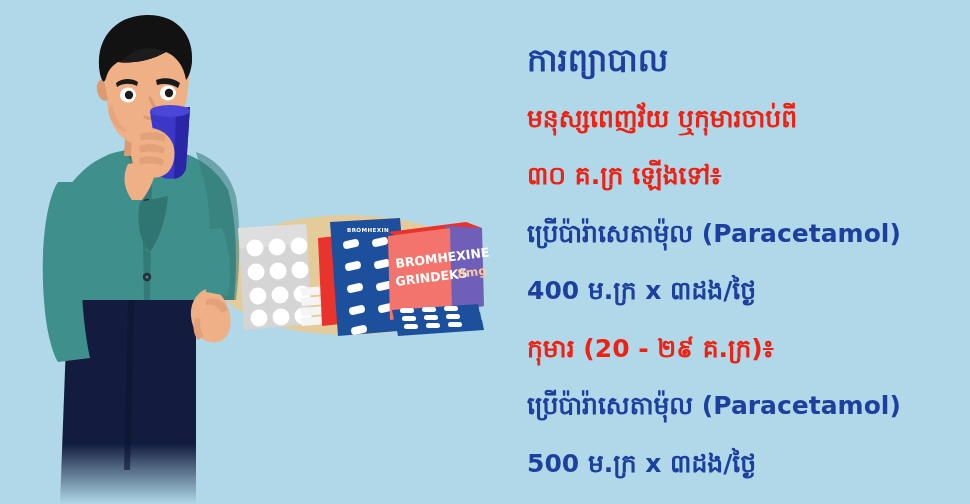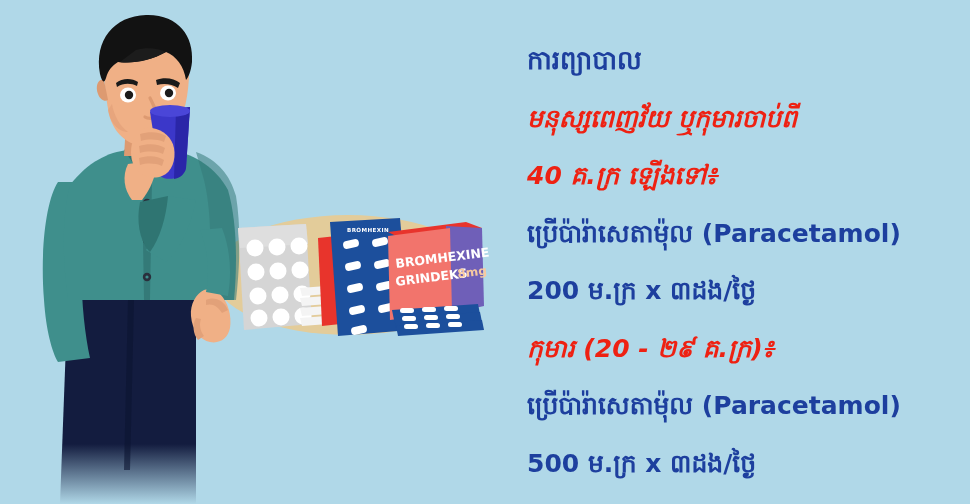--- a/index.html
+++ b/index.html
@@ -40,22 +40,22 @@
     display: block;
     font-family: "DejaVu Sans", "Liberation Sans", sans-serif;
     font-size: 25px;
     line-height: 57.5px;
     height: 57.5px;
     font-weight: 700;
     white-space: nowrap;
     letter-spacing: 0px;
   }
   .text-line.blue  { color: #1d3f9e; }
-  .text-line.red   { color: #ee2112; font-style: italic; }
-  .text-line.title { font-size: 26px; }
+  .text-line.red   { color: #ee2112; }
+  .text-line.title { font-size: 32px; }
 </style>
 </head>
 <body>
 
 <div id="poster">
 
   <div id="illustration">
     <svg width="500" height="504" viewBox="0 0 500 504" xmlns="http://www.w3.org/2000/svg">
       <defs>
         <linearGradient id="fadeOutTrousers" x1="0" y1="0" x2="0" y2="1">
@@ -233,21 +233,21 @@
             </g>
           </g>
         </g>
       </g>
     </svg>
   </div>
 
   <div id="text-column">
     <span class="text-line blue title">ការព្យាបាល</span>
     <span class="text-line red">មនុស្សពេញវ័យ ឬកុមារចាប់ពី</span>
-    <span class="text-line red">40 គ.ក្រ ឡើងទៅ៖</span>
+    <span class="text-line red">៣០ គ.ក្រ ឡើងទៅ៖</span>
     <span class="text-line blue">ប្រើប៉ារ៉ាសេតាម៉ុល (Paracetamol)</span>
-    <span class="text-line blue">200 ម.ក្រ x ៣ដង/ថ្ងៃ</span>
+    <span class="text-line blue">400 ម.ក្រ x ៣ដង/ថ្ងៃ</span>
     <span class="text-line red">កុមារ (20 - ២៩ គ.ក្រ)៖</span>
     <span class="text-line blue">ប្រើប៉ារ៉ាសេតាម៉ុល (Paracetamol)</span>
     <span class="text-line blue">500 ម.ក្រ x ៣ដង/ថ្ងៃ</span>
   </div>
 
 </div>
 
 </body></html>

